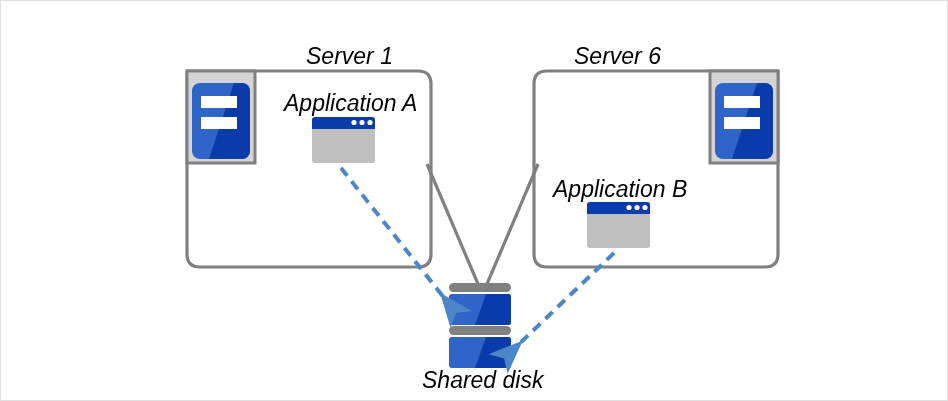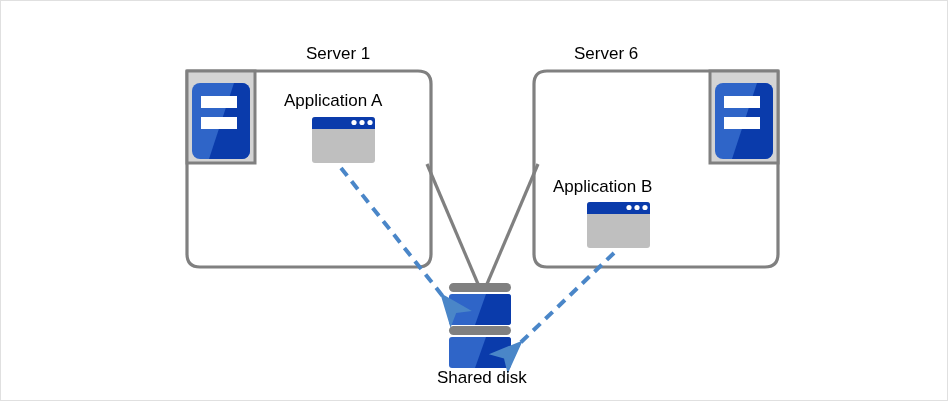--- a/index.html
+++ b/index.html
@@ -21,29 +21,30 @@
     position: absolute;
     left: 0;
     top: 0;
     width: 948px;
     height: 401px;
   }
   .label-text {
     position: absolute;
     color: #000000;
     font-family: "Liberation Sans", sans-serif;
-    font-size: 17px;
+    font-size: 23px;
     line-height: 1;
     white-space: pre;
+    font-style: italic;
   }
   #server1-title { left: 305px; top: 44px; }
   #server2-title { left: 573px; top: 44px; }
   #app-a-title   { left: 283px; top: 91px; }
   #app-b-title   { left: 552px; top: 177px; }
-  #shared-disk-title { left: 436px; top: 368px; }
+  #shared-disk-title { left: 421px; top: 368px; }
 </style>
 </head>
 <body>
 
 <div id="canvas">
 
   <svg id="diagram-svg" viewBox="0 0 948 401" xmlns="http://www.w3.org/2000/svg">
     <defs>
 
       <marker id="arrowblue" markerWidth="10" markerHeight="10" refX="2.5" refY="4" orient="auto" markerUnits="strokeWidth">

